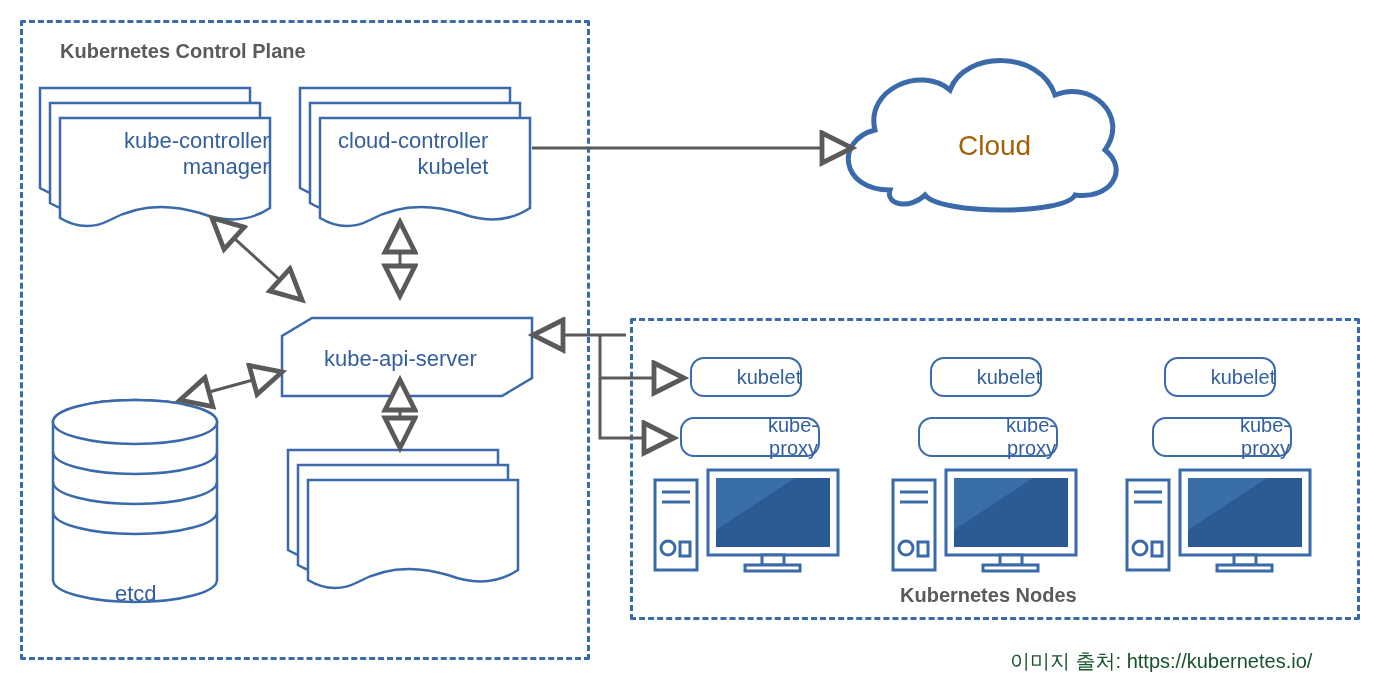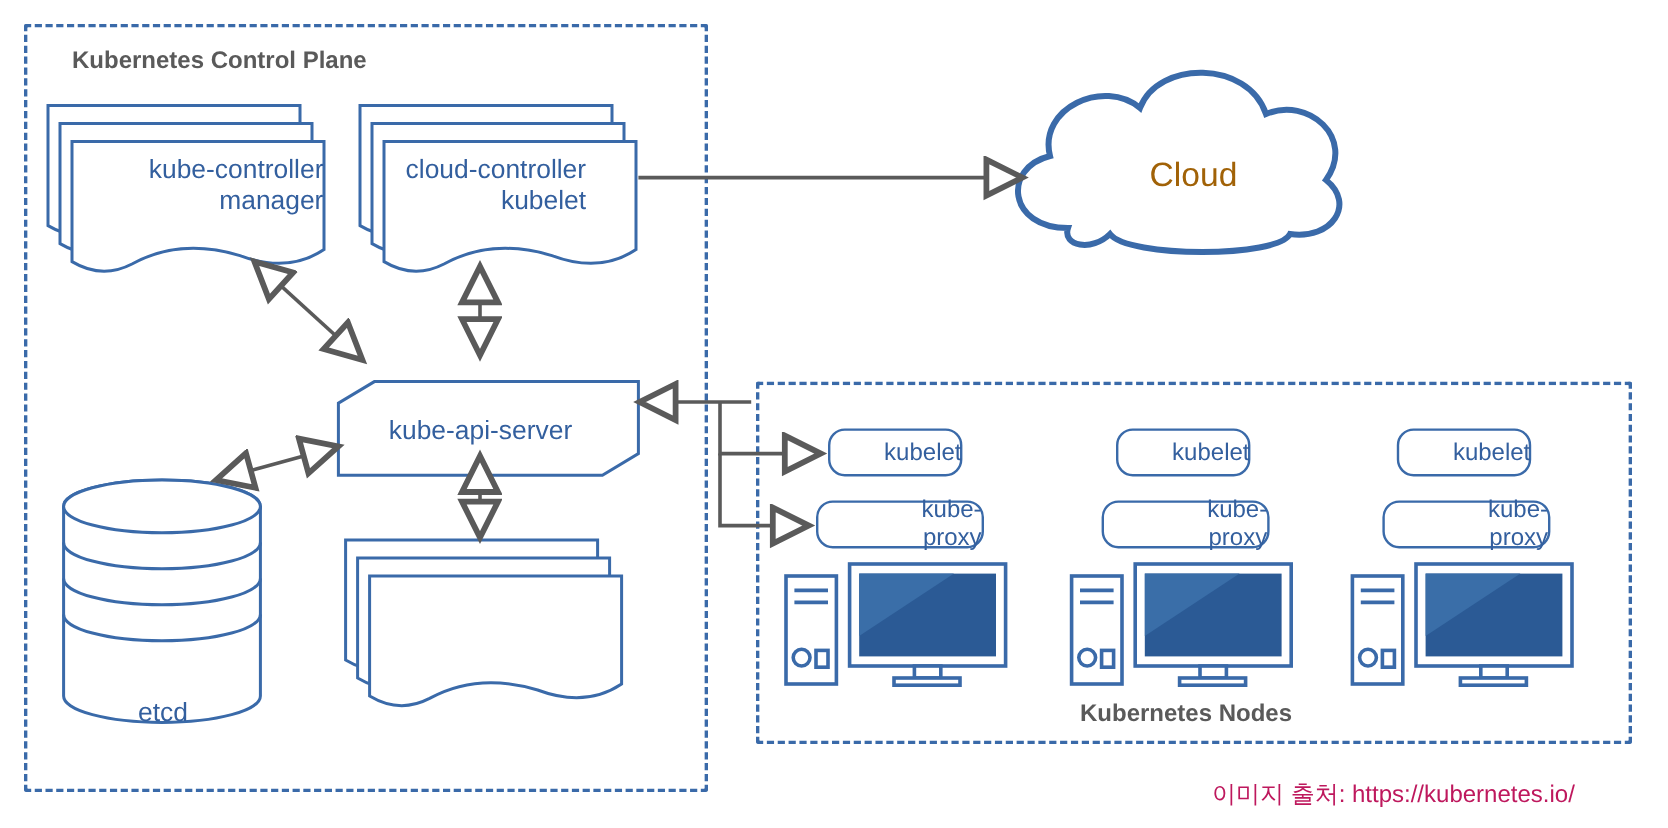--- a/index.html
+++ b/index.html
@@ -74,21 +74,21 @@
   .cloud {
     position: absolute;
   }
   .cloud-text {
     position: absolute;
     color: #a16207;
     font-size: 28px;
   }
   .attribution {
     position: absolute;
-    color: #be185d;
+    color: #14532d;
     font-size: 20px;
   }
   svg.connector {
     position: absolute;
     left: 0; top: 0;
     width: 1390px;
     height: 690px;
     pointer-events: none;
     z-index: 1;
   }

